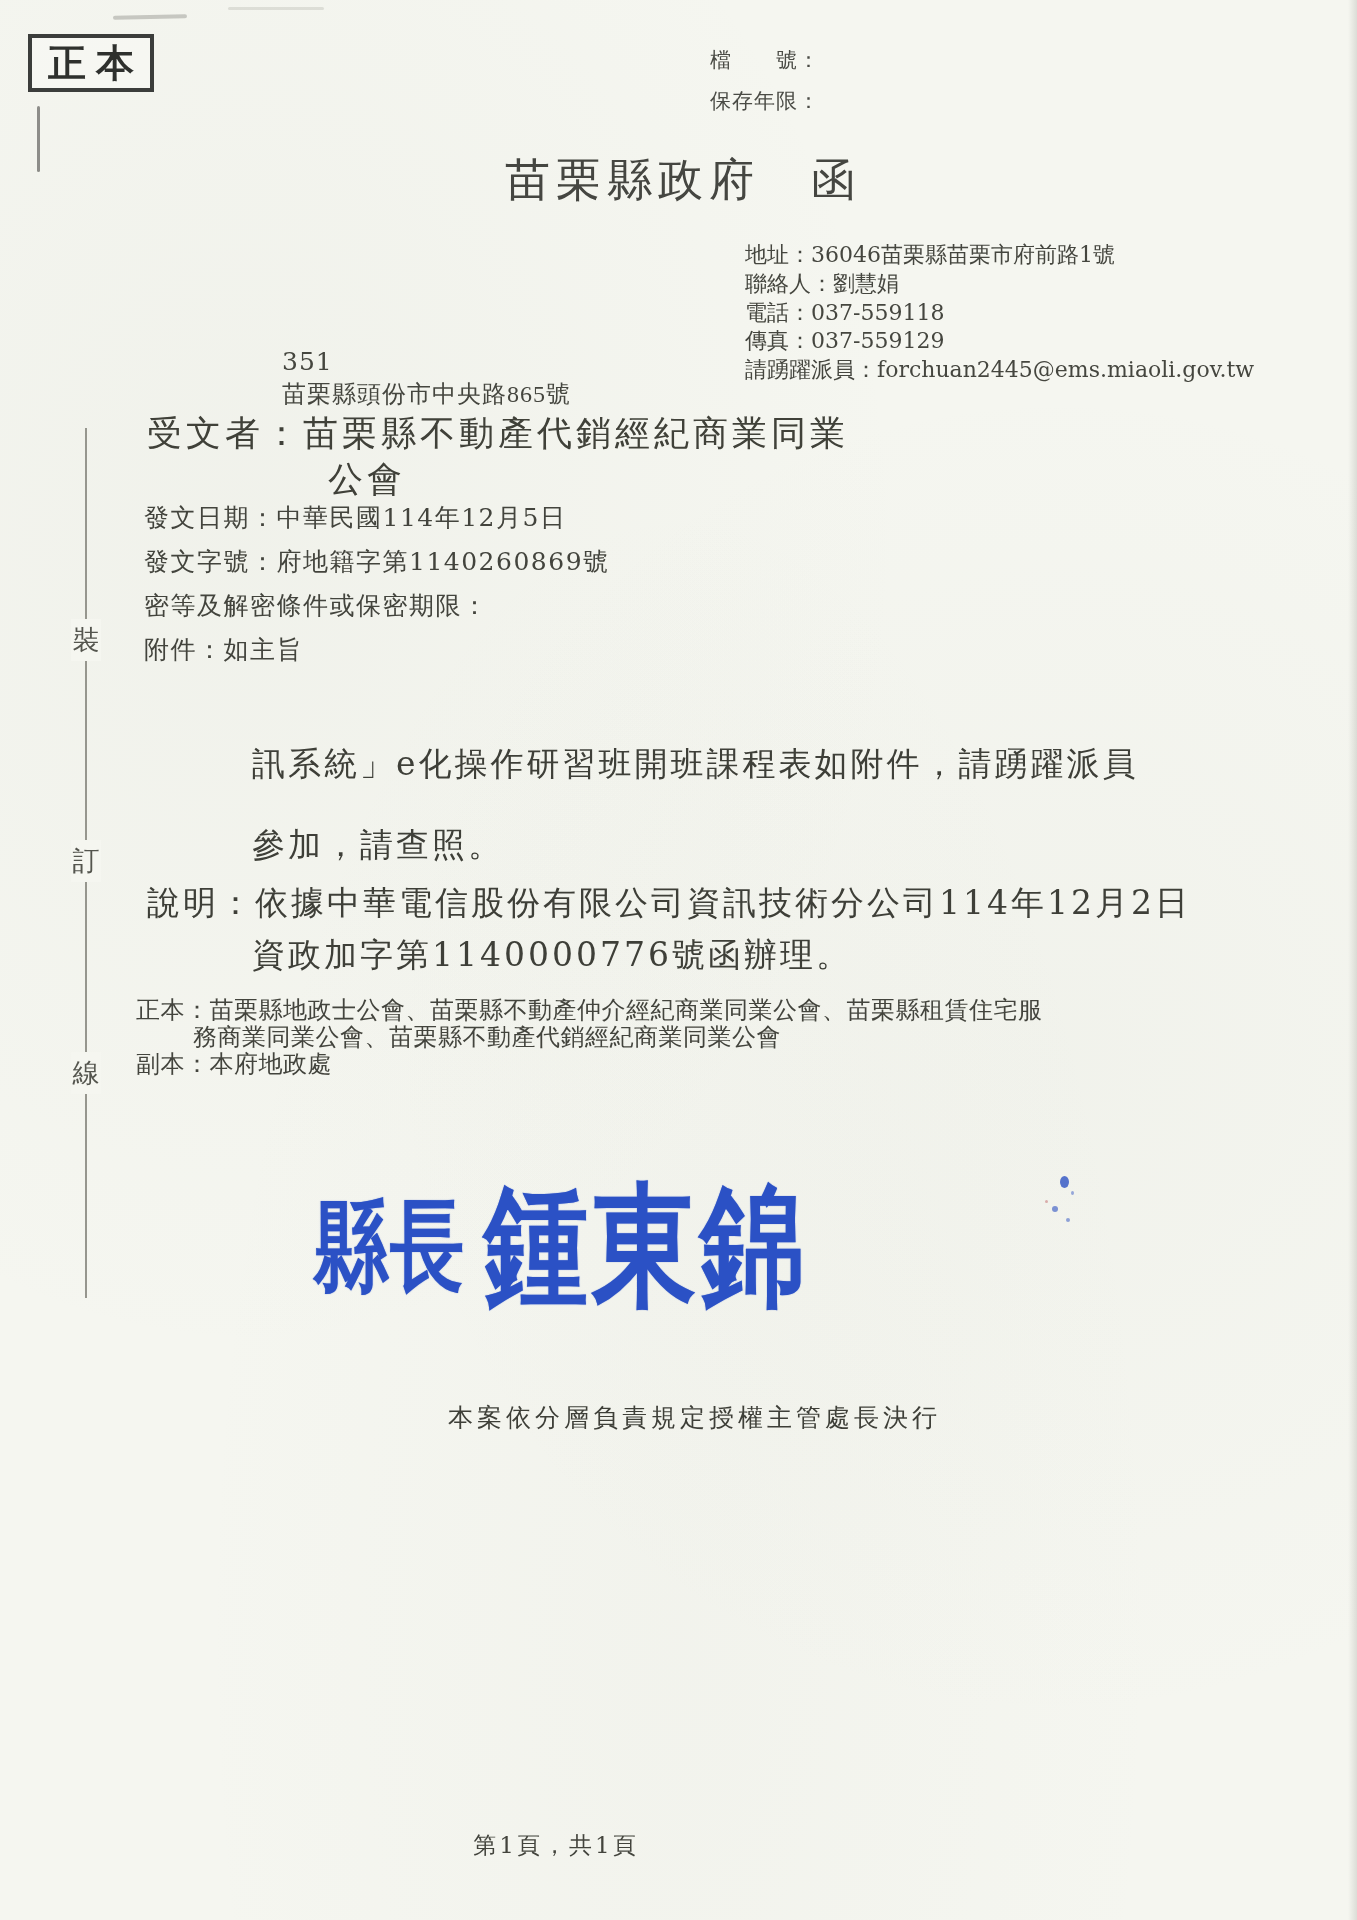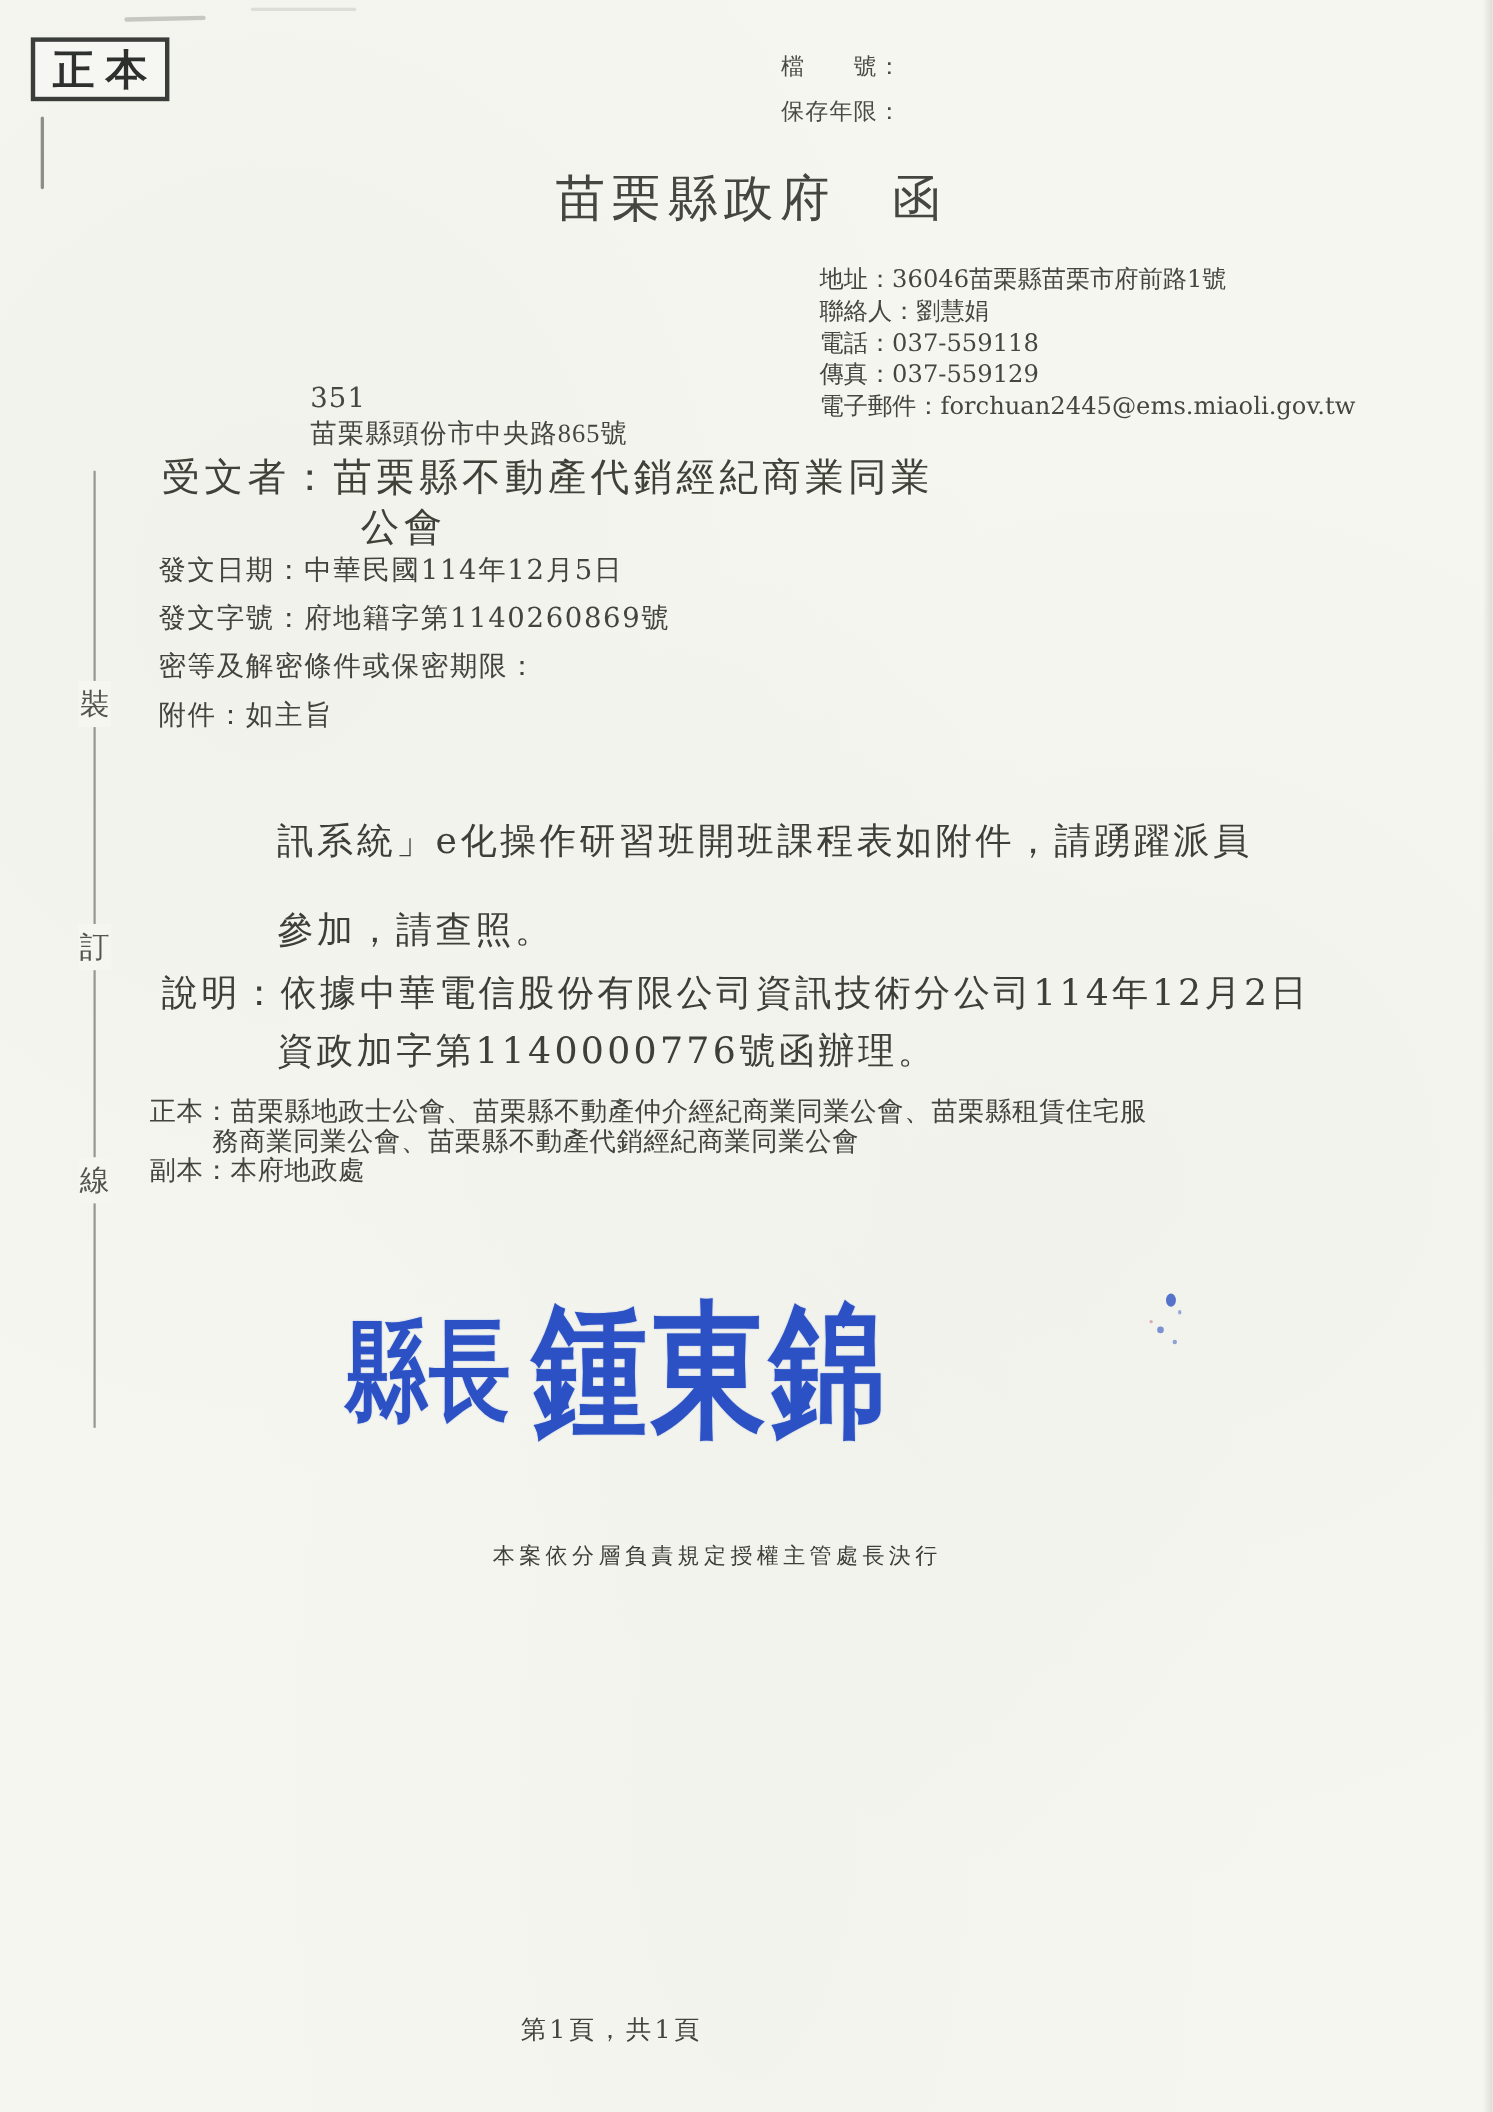--- a/index.html
+++ b/index.html
@@ -67,21 +67,21 @@
   }
   .stamp-title{font-size:74px;letter-spacing:2px;transform:scaleY(1.35);text-shadow:0 0 1px rgba(43,81,197,0.65);}
   .stamp-name{font-size:104px;letter-spacing:4px;transform:scaleY(1.28);text-shadow:0 0 1px rgba(43,81,197,0.65);}
   .speck{position:absolute;background:#3a5cc5;border-radius:50%;}
   .sp1{left:1060px;top:1176px;width:9px;height:12px;opacity:.85;}
   .sp2{left:1052px;top:1206px;width:6px;height:6px;opacity:.65;}
   .sp3{left:1066px;top:1218px;width:4px;height:4px;opacity:.55;}
   .sp4{left:1071px;top:1191px;width:3px;height:4px;opacity:.5;}
   .sp5{left:1045px;top:1200px;width:3px;height:3px;background:#cf8f8f;opacity:.7;}
 
-  .deleg{left:448px;top:1401px;font-size:20px;color:#3e3f38;letter-spacing:4px;white-space:nowrap;}
+  .deleg{left:448px;top:1401px;font-size:25px;color:#3e3f38;letter-spacing:4px;white-space:nowrap;}
 
   
   .rail{left:85px;top:428px;width:2px;height:870px;background:#96968e;}
   .bindch{left:71px;width:30px;text-align:center;font-size:27px;color:#54554e;background:#f5f6f0;padding:3px 0;}
   .b0{top:619px;}
   .b1{top:840px;}
   .b2{top:1052px;}
 
   .footer{left:0;top:1830px;width:1112px;text-align:center;font-size:23px;color:#43443d;letter-spacing:3px;}
 </style>
@@ -104,21 +104,21 @@
     <div>保存年限：</div>
   </div>
 
   <div class="abs doc-title">苗栗縣政府　函</div>
 
   <div class="abs sender">
     <div>地址：36046苗栗縣苗栗市府前路1號</div>
     <div>聯絡人：劉慧娟</div>
     <div>電話：037-559118</div>
     <div>傳真：037-559129</div>
-    <div>電子郵件：forchuan2445@ems.miaoli.gov.tw</div>
+    <div>請踴躍派員：forchuan2445@ems.miaoli.gov.tw</div>
   </div>
 
   <div class="abs zip">351</div>
   <div class="abs street">苗栗縣頭份市中央路865號</div>
   <div class="abs recip1">受文者：苗栗縣不動產代銷經紀商業同業</div>
   <div class="abs recip2">公會</div>
 
   <div class="abs meta">
     <div>發文日期：中華民國114年12月5日</div>
     <div>發文字號：府地籍字第1140260869號</div>

